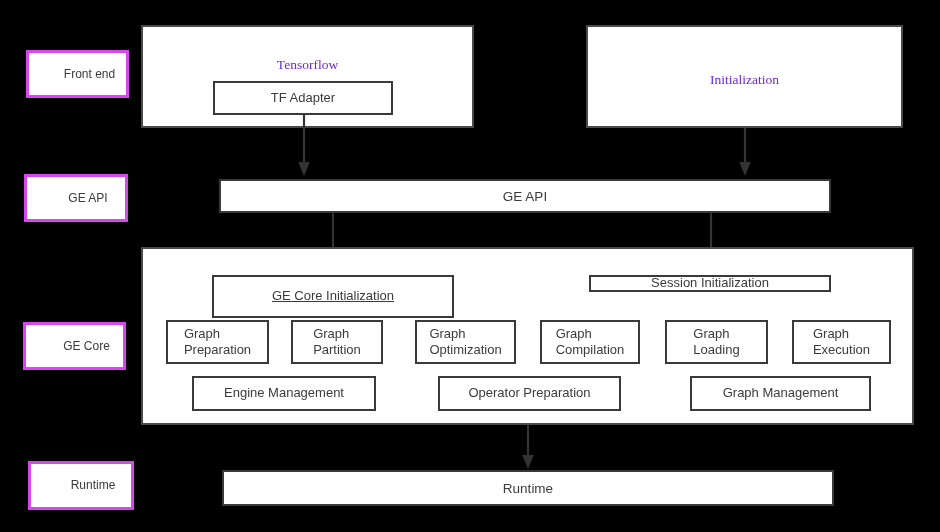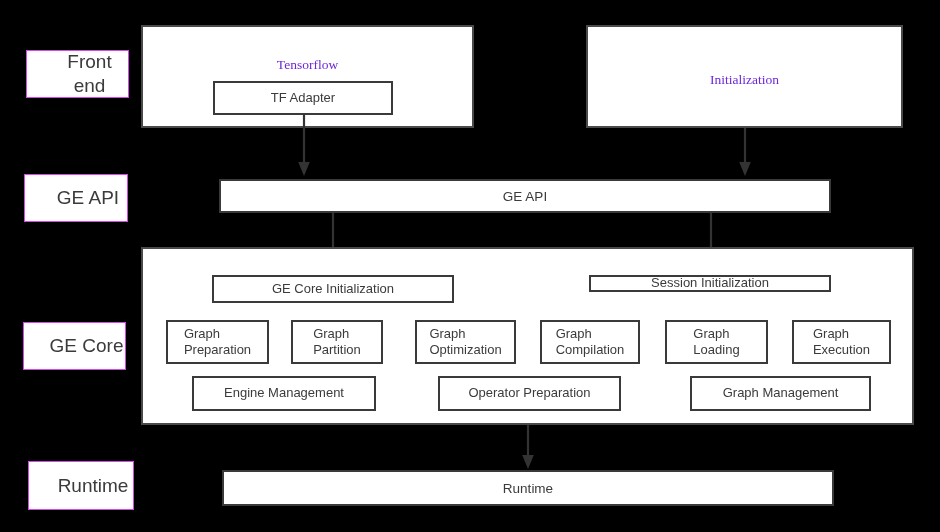--- a/index.html
+++ b/index.html
@@ -23,22 +23,22 @@
     color: #3b3b3b;
     display: flex;
     align-items: center;
     justify-content: center;
     text-align: center;
     line-height: 1.25;
     font-size: 13px;
     white-space: pre-line;
   }
   .layer-label {
-    font-size: 19px;
-    border: 1px solid #d946ef;
+    font-size: 12px;
+    border: 3px solid #d946ef;
     padding-left: 24px;
   }
   .group-box {
     position: absolute;
     box-sizing: border-box;
     background: #ffffff;
     border: 2px solid #4a4a4a;
   }
   .group-title {
     position: absolute;
@@ -127,21 +127,21 @@
 
   <div class="arrow" style="left:701px; top:213px; width:20px; height:64px;">
     <svg width="20" height="64" viewBox="0 0 20 64">
       <line x1="10" y1="0" x2="10" y2="52" stroke="#333333" stroke-width="2.2"></line>
       <polygon points="10,62 4.2,48 15.8,48" fill="#333333"></polygon>
     </svg>
   </div>
 
   <div class="group-box" style="left:141px; top:247px; width:773px; height:178px;"></div>
 
-  <div class="inner-box" style="left:212px; top:275px; width:242px; height:28px;">GE Core Initialization</div>
+  <div class="inner-box" style="left:212px; top:275px; width:242px; height:43px;text-decoration:underline;">GE Core Initialization</div>
   <div class="inner-box" style="left:589px; top:275px; width:242px; height:17px;">Session Initialization</div>
 
   <div class="inner-box" style="left:166px; top:320px; width:103px; height:44px;">Graph
 Preparation</div>
   <div class="inner-box" style="left:291px; top:320px; width:92px; height:44px;">Graph
 Partition</div>
   <div class="inner-box" style="left:415px; top:320px; width:101px; height:44px;">Graph
 Optimization</div>
   <div class="inner-box" style="left:540px; top:320px; width:100px; height:44px;">Graph
 Compilation</div>

